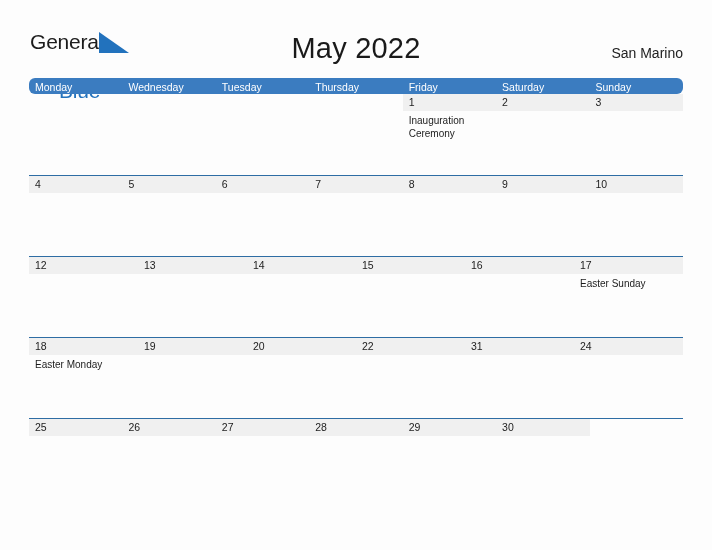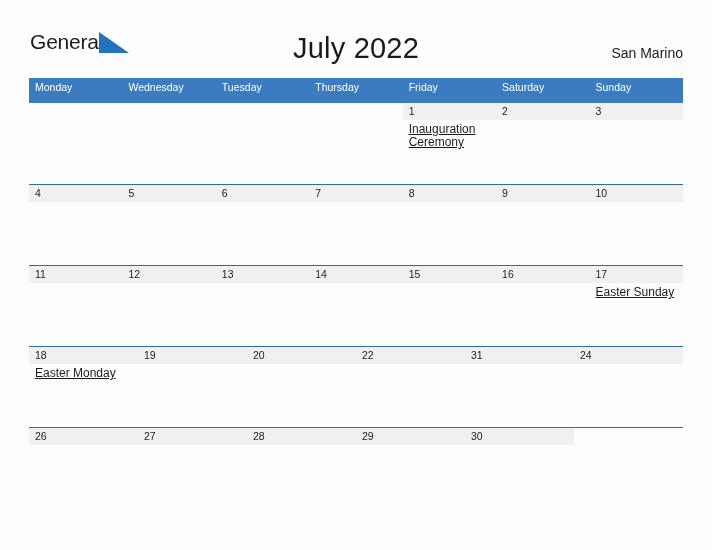--- a/index.html
+++ b/index.html
@@ -91,22 +91,23 @@
   .calendar {
     position: absolute;
     left: 29px;
     top: 78px;
     width: 654px;
   }
 
   .weekday-row {
     display: flex;
     width: 654px;
-    height: 25px;
+    height: 16px;
     background: #3b7cc0;
+    border-radius: 6px;
   }
   .weekday {
     flex: 1 1 0;
     color: #ffffff;
     font-size: 10.5px;
     line-height: 19px;
     padding-left: 6px;
     box-sizing: border-box;
     font-family: "Liberation Sans", sans-serif;
     white-space: nowrap;
@@ -148,25 +149,24 @@
     font-size: 10.5px;
     line-height: 13px;
     color: #1c1c1c;
     font-family: "Liberation Sans", sans-serif;
   }
   .day-events {
     position: absolute;
     left: 6px;
     top: 20px;
     right: 4px;
-    font-size: 12px;
+    font-size: 10px;
     line-height: 13px;
     color: #1c1c1c;
     font-family: "Liberation Sans", sans-serif;
-    text-decoration: underline;
   }
   .event {
     display: block;
   }
   .day-cell.blank .day-band {
     background: transparent;
   }
 </style>
 </head>
 <body>
@@ -178,21 +178,21 @@
     <div class="logo">
       <span class="logo-general">General</span>
       <span class="logo-flag">
         <svg width="30" height="21" viewBox="0 0 30 21" xmlns="http://www.w3.org/2000/svg">
           <polygon points="0,0 30,21 0,21" fill="#2272bd"></polygon>
         </svg>
       </span>
       <span class="logo-blue">Blue</span>
     </div>
 
-    <div class="cal-title">July 2022</div>
+    <div class="cal-title">May 2022</div>
 
     <div class="region-label">San Marino</div>
 
   </div>
 
   <div class="calendar">
 
     <div class="weekday-row">
       <div class="weekday">Monday</div>
       <div class="weekday">Wednesday</div>
@@ -264,24 +264,20 @@
             <div class="day-num">9</div>
           </div>
           <div class="day-cell">
             <div class="day-band"></div>
             <div class="day-num">10</div>
           </div>
         </div>
         <div class="week-row">
           <div class="day-cell">
             <div class="day-band"></div>
-            <div class="day-num">11</div>
-          </div>
-          <div class="day-cell">
-            <div class="day-band"></div>
             <div class="day-num">12</div>
           </div>
           <div class="day-cell">
             <div class="day-band"></div>
             <div class="day-num">13</div>
           </div>
           <div class="day-cell">
             <div class="day-band"></div>
             <div class="day-num">14</div>
           </div>
@@ -326,20 +322,24 @@
             <div class="day-num">31</div>
           </div>
           <div class="day-cell">
             <div class="day-band"></div>
             <div class="day-num">24</div>
           </div>
         </div>
         <div class="week-row last">
           <div class="day-cell">
             <div class="day-band"></div>
+            <div class="day-num">25</div>
+          </div>
+          <div class="day-cell">
+            <div class="day-band"></div>
             <div class="day-num">26</div>
           </div>
           <div class="day-cell">
             <div class="day-band"></div>
             <div class="day-num">27</div>
           </div>
           <div class="day-cell">
             <div class="day-band"></div>
             <div class="day-num">28</div>
           </div>

